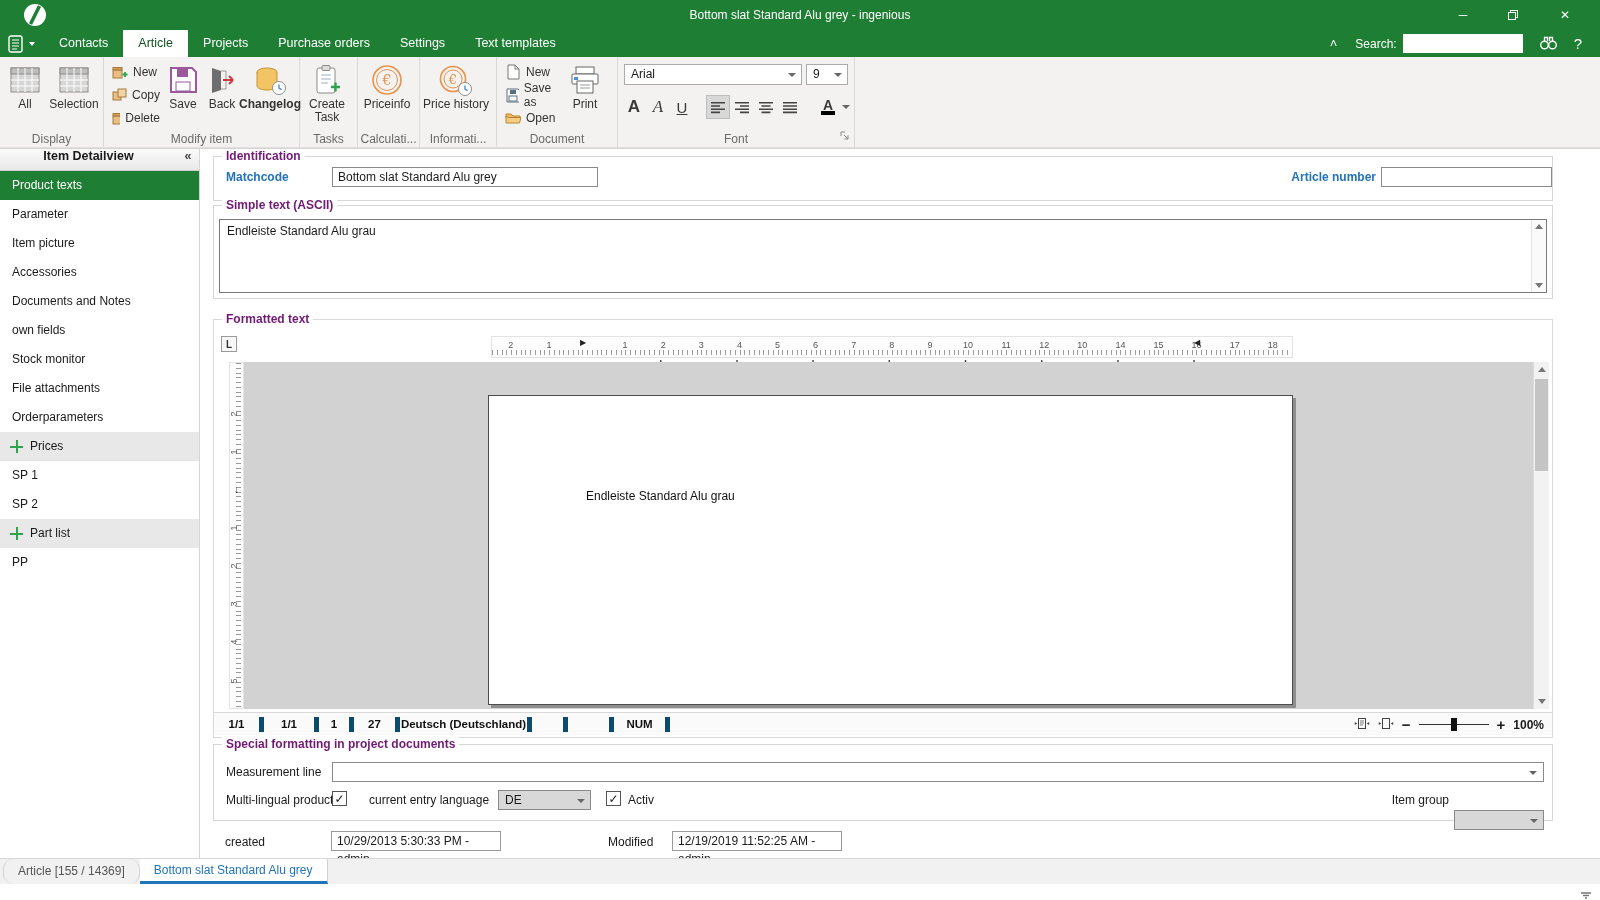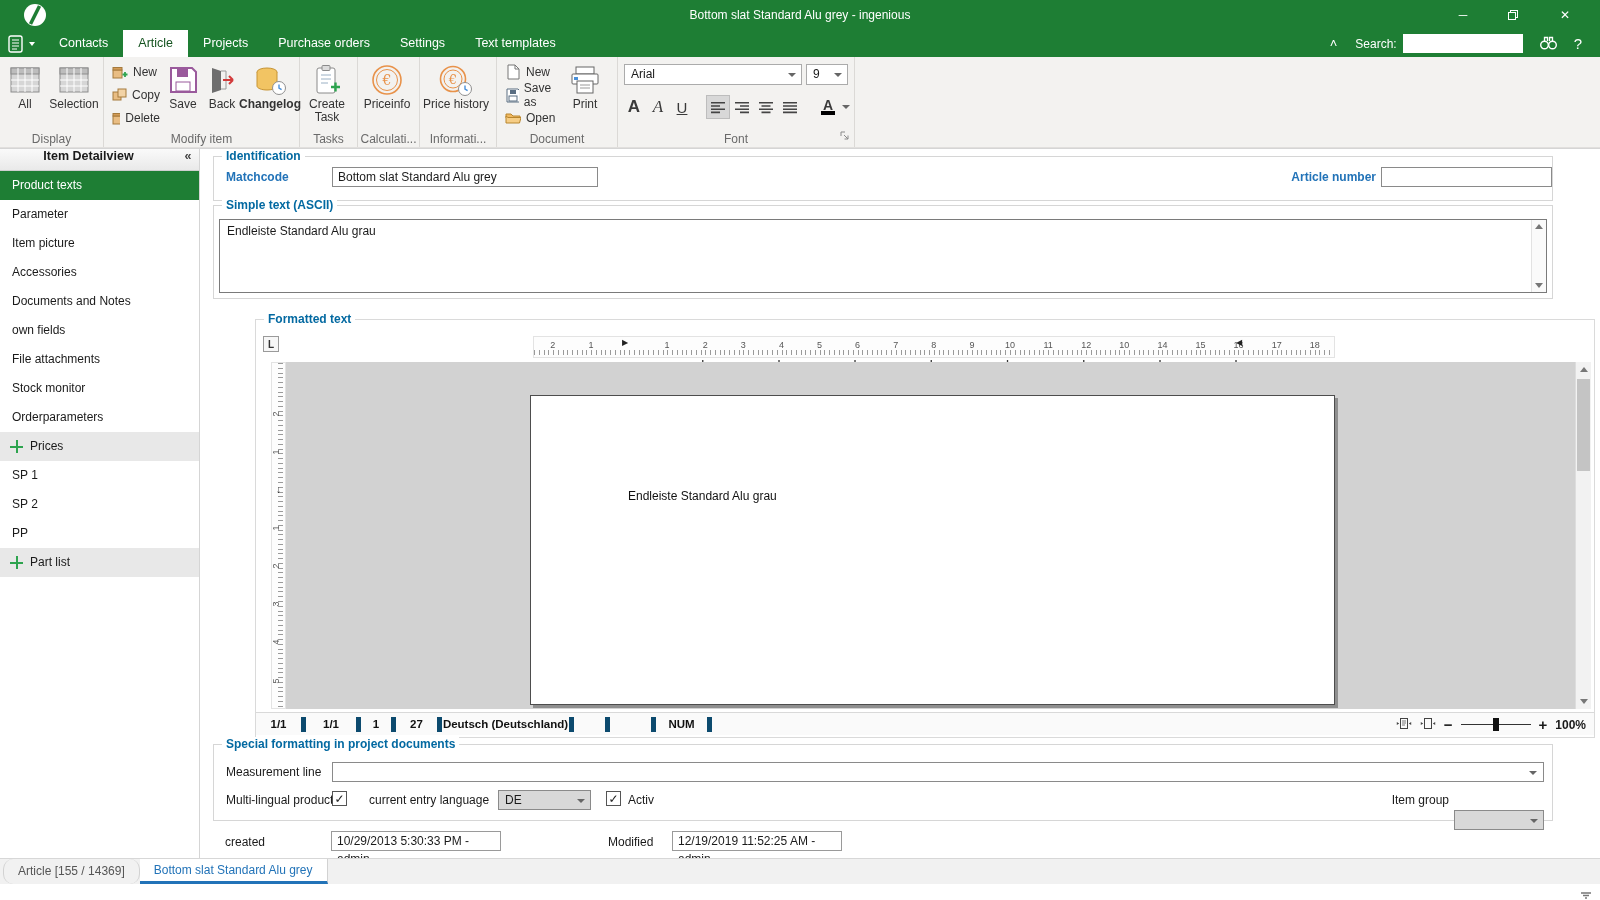--- a/index.html
+++ b/index.html
@@ -45,28 +45,28 @@
   .sb-item.selected { background:#1e7e34; color:#fff; }
   .sb-item.alt { background:#e8e8e8; }
   .sb-item.plus { padding-left:30px; }
   .sb-item .plus-icon { position:absolute; left:10px; top:8px; width:13px; height:13px; }
   .sb-item .plus-icon:before { content:""; position:absolute; left:6px; top:0; width:1.5px; height:13px; background:#2ea44f; }
   .sb-item .plus-icon:after { content:""; position:absolute; top:6px; left:0; width:13px; height:1.5px; background:#2ea44f; }
 
   
   .main { position:absolute; left:200px; top:148px; width:1400px; height:710px; background:#fff; border-top:1px solid #d5d5d5; }
   .groupbox { position:absolute; border:1px solid #d6d6d6; }
-  .legend { position:absolute; top:-8px; left:8px; background:#fff; padding:0 4px; font-weight:bold; color:#0369a1; }
+  .legend { position:absolute; top:-8px; left:8px; background:#fff; padding:0 4px; font-weight:bold; color:#701a75; }
   .bluelab { color:#2273b8; font-weight:bold; }
   .tbox { border:1px solid #8a8a8a; background:#fff; height:20px; line-height:18px; padding:0 5px; font-size:12px; }
   .select { position:relative; border:1px solid #8a8a8a; background:#d8d8d8; height:20px; line-height:18px; padding:0 18px 0 6px; cursor:pointer; }
   .checkbox { width:15px; height:15px; border:1px solid #555; background:#fff; display:inline-flex; align-items:center; justify-content:center; font-size:12px; color:#222; cursor:pointer; }
 
   
-  .fmtbox { position:absolute; left:13px; top:170px; width:1340px; height:419px; border:1px solid #dadada;margin-left:42px; }
+  .fmtbox { position:absolute; left:13px; top:170px; width:1340px; height:419px; border:1px solid #dadada; }
   .tabsel { position:absolute; left:7px; top:16px; width:16px; height:16px; border:1px solid #9a9a9a; background:#f7f7f7; font-size:10px; font-weight:bold; text-align:center; line-height:15px; color:#333; cursor:pointer; }
   .hruler { position:absolute; left:277px; top:16px; width:802px; height:22px; background:#fdfdfd; border:1px solid #e3e3e3; }
   .hruler .ticks { position:absolute; left:0; right:0; bottom:2px; height:5px; background:repeating-linear-gradient(to right,#9a9a9a 0 1px,transparent 1px 4.76px); }
   .hnum { position:absolute; top:3px; transform:translateX(-50%); font-size:9px; color:#555; }
   .marker-layer { position:absolute; left:277px; top:38px; width:802px; height:13px; }
   .tabstop { position:absolute; top:0; font-size:9px; font-weight:bold; color:#333; transform:translateX(-50%); }
   .imark { position:absolute; font-size:8px; color:#222; }
   .vruler { position:absolute; left:15px; top:42px; width:15px; height:347px; background:#fdfdfd; border:1px solid #e3e3e3; }
   .vruler .ticks { position:absolute; top:0; bottom:0; right:2px; width:5px; background:repeating-linear-gradient(to bottom,#9a9a9a 0 1px,transparent 1px 4.76px); }
   .vnum { position:absolute; left:1px; transform:translateY(-50%) rotate(-90deg); font-size:9px; color:#555; }
@@ -379,28 +379,28 @@
     <div class="sb-header">
       <span class="t">Item Detailview</span>
       <span class="col">«</span>
     </div>
     <div class="sb-item selected">Product texts</div>
     <div class="sb-item">Parameter</div>
     <div class="sb-item">Item picture</div>
     <div class="sb-item">Accessories</div>
     <div class="sb-item">Documents and Notes</div>
     <div class="sb-item">own fields</div>
+    <div class="sb-item">Stock monitor</div>
     <div class="sb-item">File attachments</div>
-    <div class="sb-item">Stock monitor</div>
     <div class="sb-item">Orderparameters</div>
     <div class="sb-item alt plus"><span class="plus-icon"></span><span>Prices</span></div>
     <div class="sb-item">SP 1</div>
     <div class="sb-item">SP 2</div>
+    <div class="sb-item alt plus"><span class="plus-icon"></span><span>Part list</span></div>
     <div class="sb-item">PP</div>
-    <div class="sb-item alt plus"><span class="plus-icon"></span><span>Part list</span></div>
   </div>
 
   <div class="main">
 
     <div class="groupbox" style="left:13px; top:7px; width:1340px; height:45px;">
       <span class="legend">Identification</span>
       <span class="bluelab abs" style="left:12px; top:13px;">Matchcode</span>
       <div class="tbox abs" style="left:118px; top:10px; width:266px;">Bottom slat Standard Alu grey</div>
       <span class="bluelab abs" style="left:1070px; top:13px; width:92px; text-align:right;">Article number</span>
       <div class="tbox abs" style="left:1167px; top:10px; width:171px;"></div>

